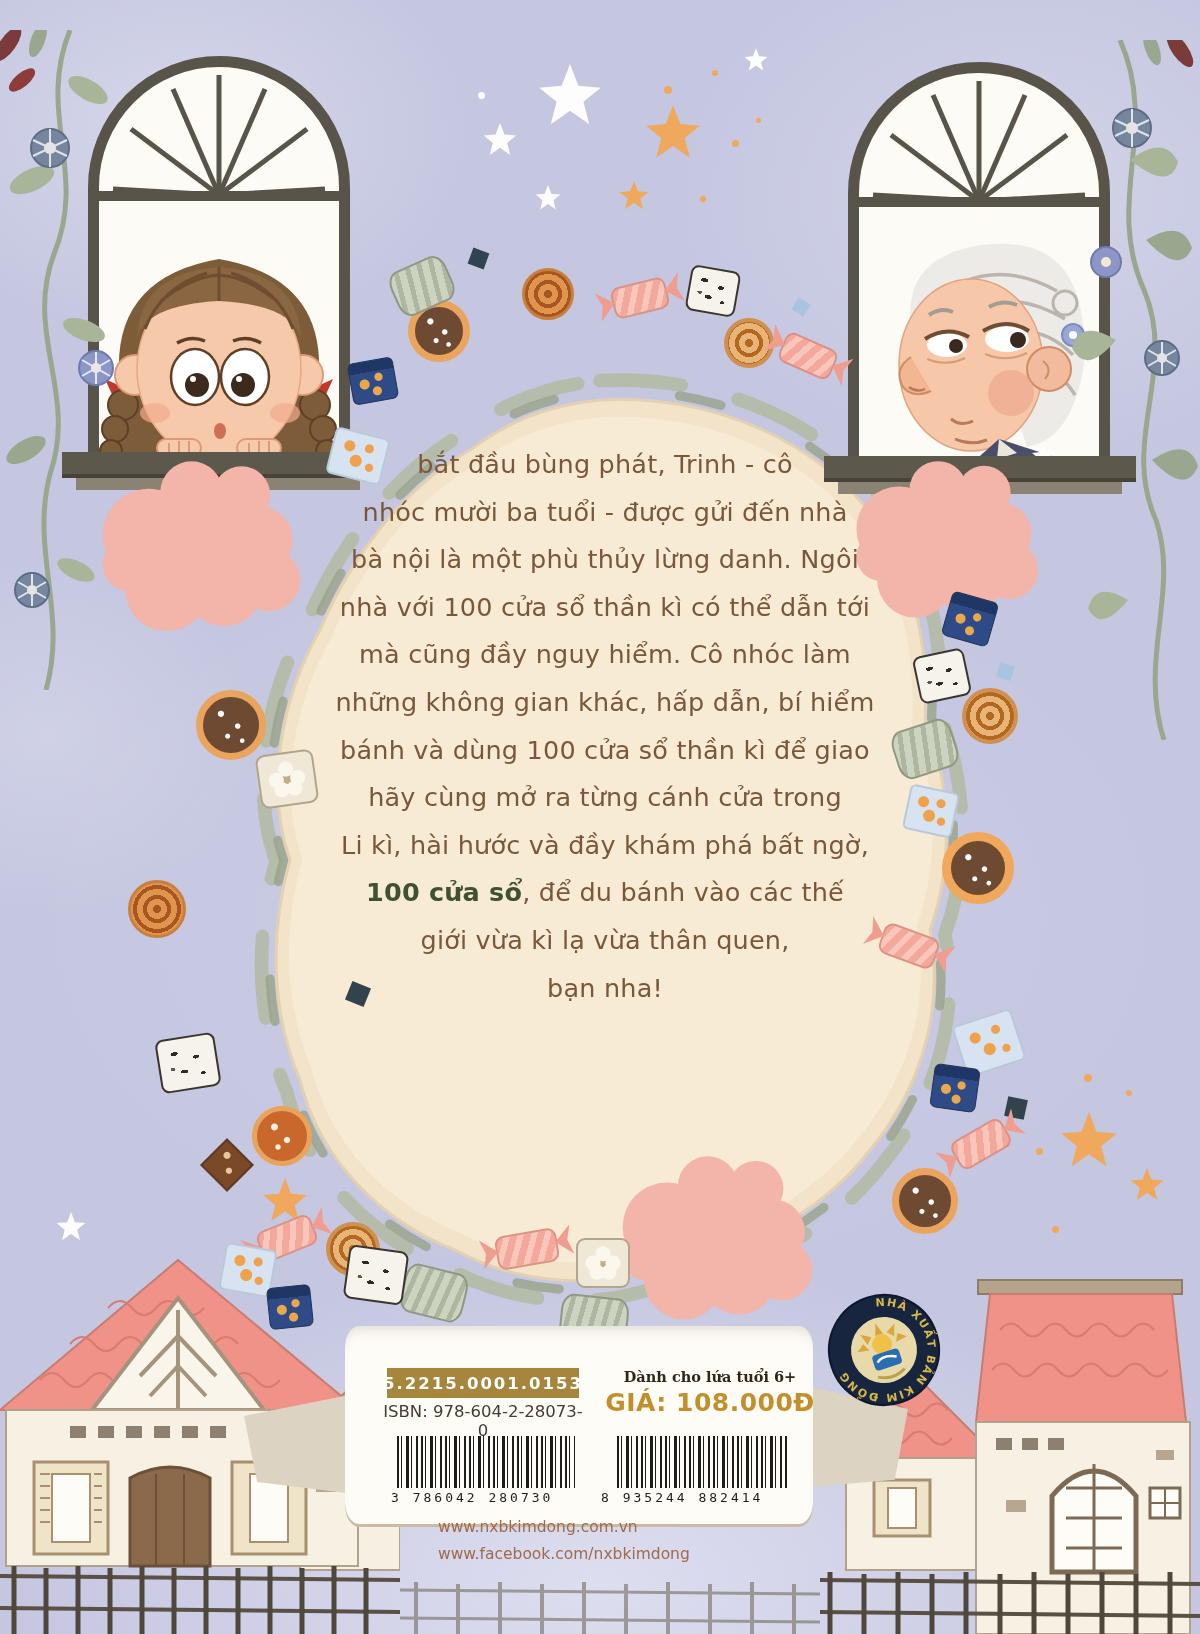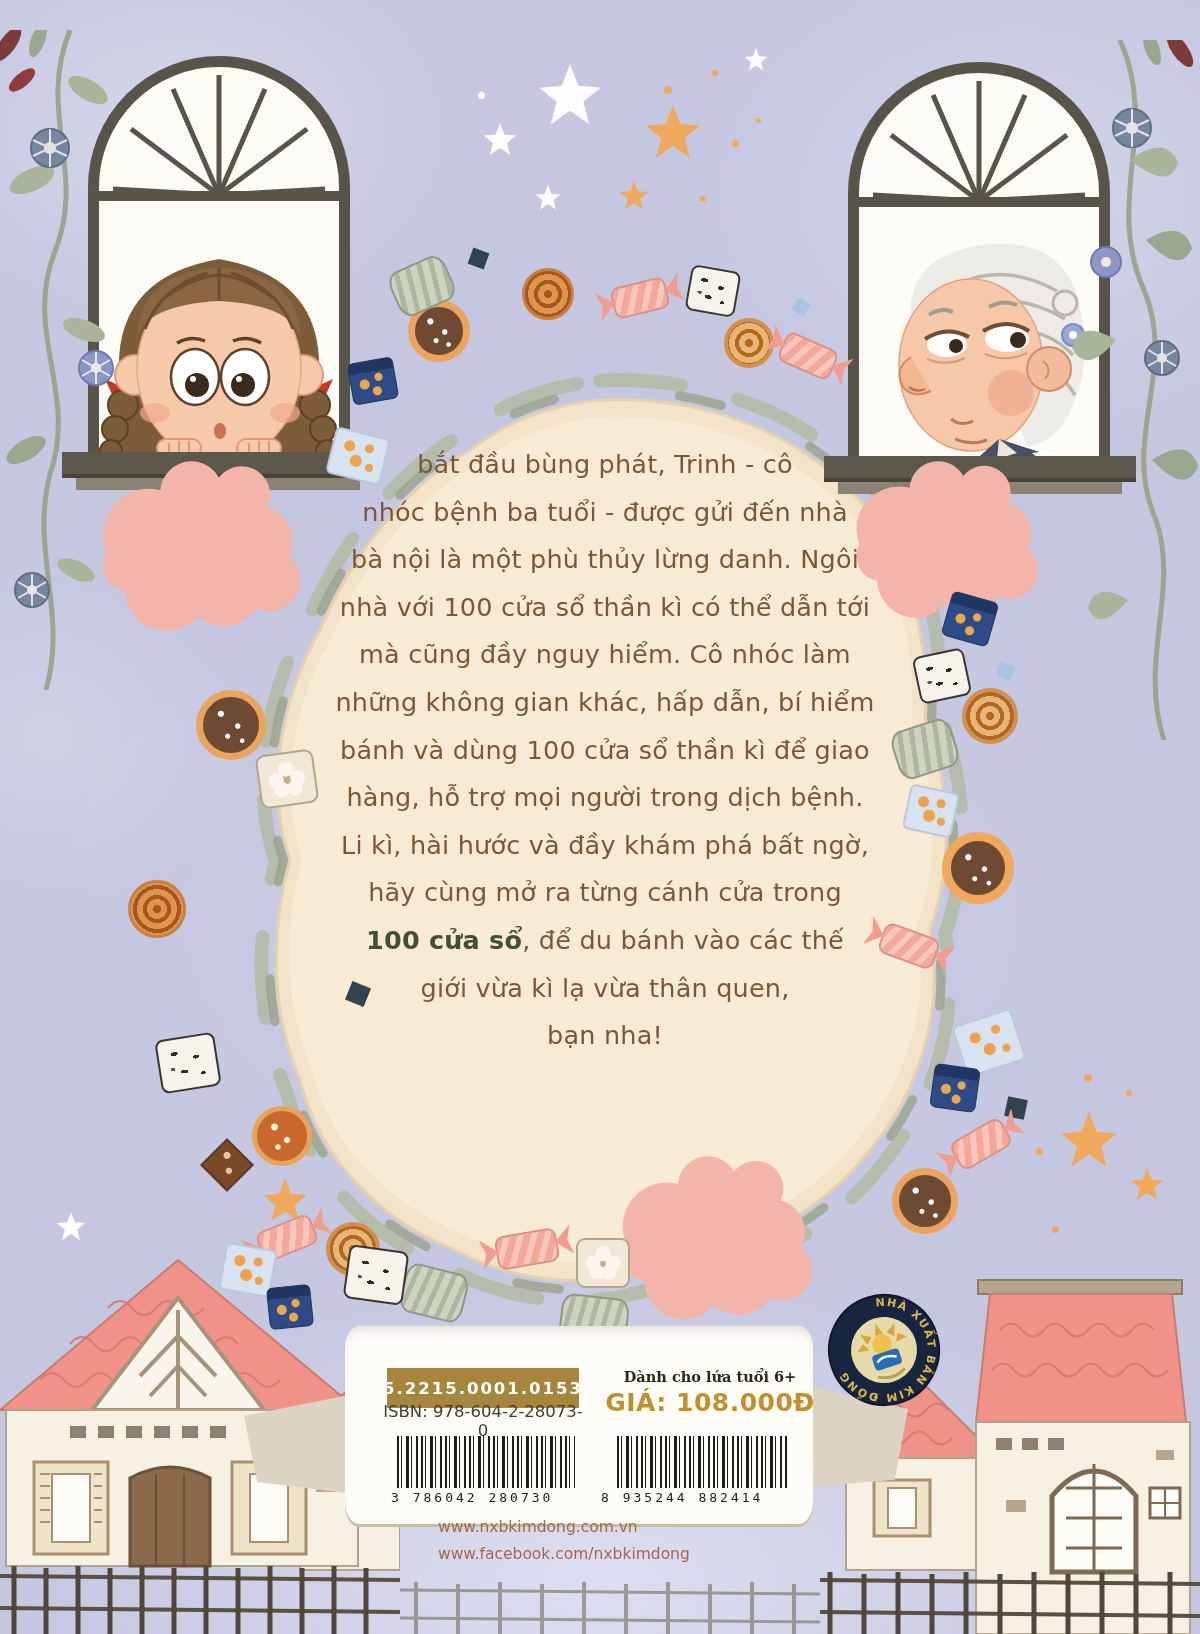--- a/index.html
+++ b/index.html
@@ -85,21 +85,21 @@
   .hl{font-weight:700;color:#3f5130;}
   
   .houses{position:absolute;z-index:3;}
   
   .banner{position:absolute;left:230px;top:1318px;width:700px;height:210px;z-index:9;}
   .tail{position:absolute;background:#ddd3c2;}
   .tail-l{left:14px;top:76px;width:110px;height:100px;clip-path:polygon(0 22%,100% 0,100% 100%,12% 88%);}
   .tail-r{right:22px;top:66px;width:110px;height:104px;clip-path:polygon(0 0,100% 24%,88% 92%,0 100%);}
   .panel{position:absolute;left:115px;top:8px;width:468px;height:198px;background:#fdfcf7;
     border-radius:14px/22px;box-shadow:0 3px 0 #cbbba6, inset 0 12px 14px -10px rgba(150,130,105,.30);}
-  .code-box{position:absolute;left:42px;top:42px;width:192px;height:40px;background:#a6853c;color:#fff;
+  .code-box{position:absolute;left:42px;top:42px;width:192px;height:30px;background:#a6853c;color:#fff;
     font-size:16.5px;letter-spacing:2px;display:flex;align-items:center;justify-content:center;font-weight:600;}
   .isbn{position:absolute;left:34px;top:76px;width:208px;text-align:center;font-size:16.5px;color:#453b30;}
   .bars{position:absolute;background:repeating-linear-gradient(90deg,#1d1d1b 0 2px,transparent 2px 4px,#1d1d1b 4px 5px,transparent 5px 9px,#1d1d1b 9px 12px,transparent 12px 14px,#1d1d1b 14px 15px,transparent 15px 19px,#1d1d1b 19px 21px,transparent 21px 24px);}
   .digits{position:absolute;font-family:"DejaVu Sans Mono",monospace;font-size:13px;color:#1d1d1b;letter-spacing:3px;white-space:nowrap;}
   .age{position:absolute;left:262px;top:42px;width:206px;text-align:center;font-family:"DejaVu Serif",serif;font-weight:700;font-size:14.5px;color:#2f2719;}
   .price{position:absolute;left:256px;top:62px;width:218px;text-align:center;font-weight:700;font-size:25px;color:#c28f2c;letter-spacing:.5px;}
   .urls{position:absolute;left:438px;top:1514px;z-index:9;color:#a06a4b;font-size:15.5px;line-height:27px;}
   .seal{position:absolute;left:826px;top:1292px;z-index:10;transform:rotate(-18deg);}
   
   .vine{position:absolute;z-index:6;}
@@ -405,29 +405,28 @@
   <div class="sweet cookie" style="left:892px;top:1168px;width:52px;height:52px"></div>
 
   <div class="cloud" style="left:630px;top:1190px;transform:scale(1.2)"></div>
   <div class="sweet nougat" style="left:346px;top:1248px;width:56px;height:50px;transform:rotate(8deg)"></div>
   <div class="candy" style="left:496px;top:1232px;width:58px;height:30px;transform:rotate(-10deg)"></div>
   <div class="sweet gift-flower" style="left:576px;top:1238px;width:50px;height:46px"></div>
   <div class="roll" style="left:560px;top:1296px;width:64px;height:46px;transform:rotate(6deg)"></div>
 
   <div class="blurb">
     <div class="line">bắt đầu bùng phát, Trinh - cô</div>
-    <div class="line">nhóc bệnh ba tuổi - được gửi đến nhà</div>
+    <div class="line">nhóc mười ba tuổi - được gửi đến nhà</div>
     <div class="line">bà nội là một phù thủy lừng danh. Ngôi</div>
     <div class="line">nhà với 100 cửa sổ thần kì có thể dẫn tới</div>
     <div class="line">mà cũng đầy nguy hiểm. Cô nhóc làm</div>
     <div class="line">những không gian khác, hấp dẫn, bí hiểm</div>
     <div class="line">bánh và dùng 100 cửa sổ thần kì để giao</div>
-    <div class="line">hàng, hỗ trợ mọi người trong dịch bệnh.</div>
+    <div class="line">hãy cùng mở ra từng cánh cửa trong</div>
     <div class="line">Li kì, hài hước và đầy khám phá bất ngờ,</div>
-    <div class="line">hãy cùng mở ra từng cánh cửa trong</div>
     <div class="line"><span class="hl">100 cửa sổ</span><span>, để du bánh vào các thế</span></div>
     <div class="line">giới vừa kì lạ vừa thân quen,</div>
     <div class="line">bạn nha!</div>
   </div>
 
   <div class="banner">
     <div class="tail tail-l"></div>
     <div class="tail tail-r"></div>
     <div class="panel">
       <div class="code-box">5.2215.0001.0153</div>

